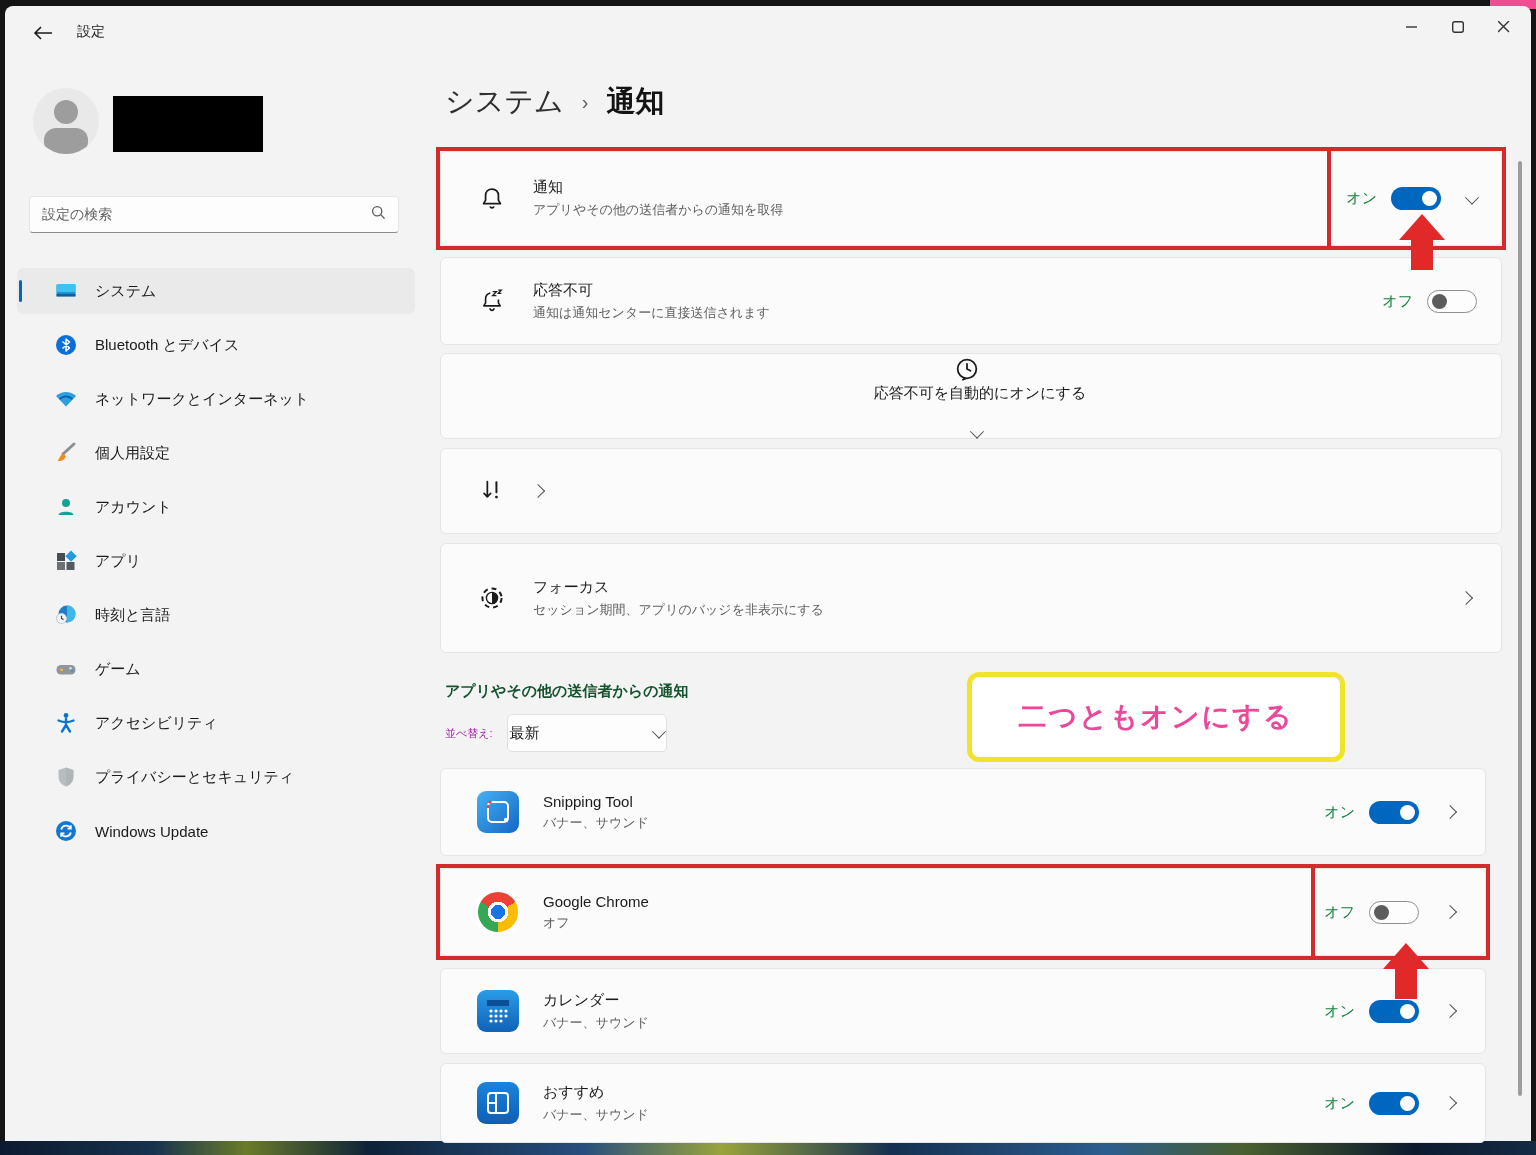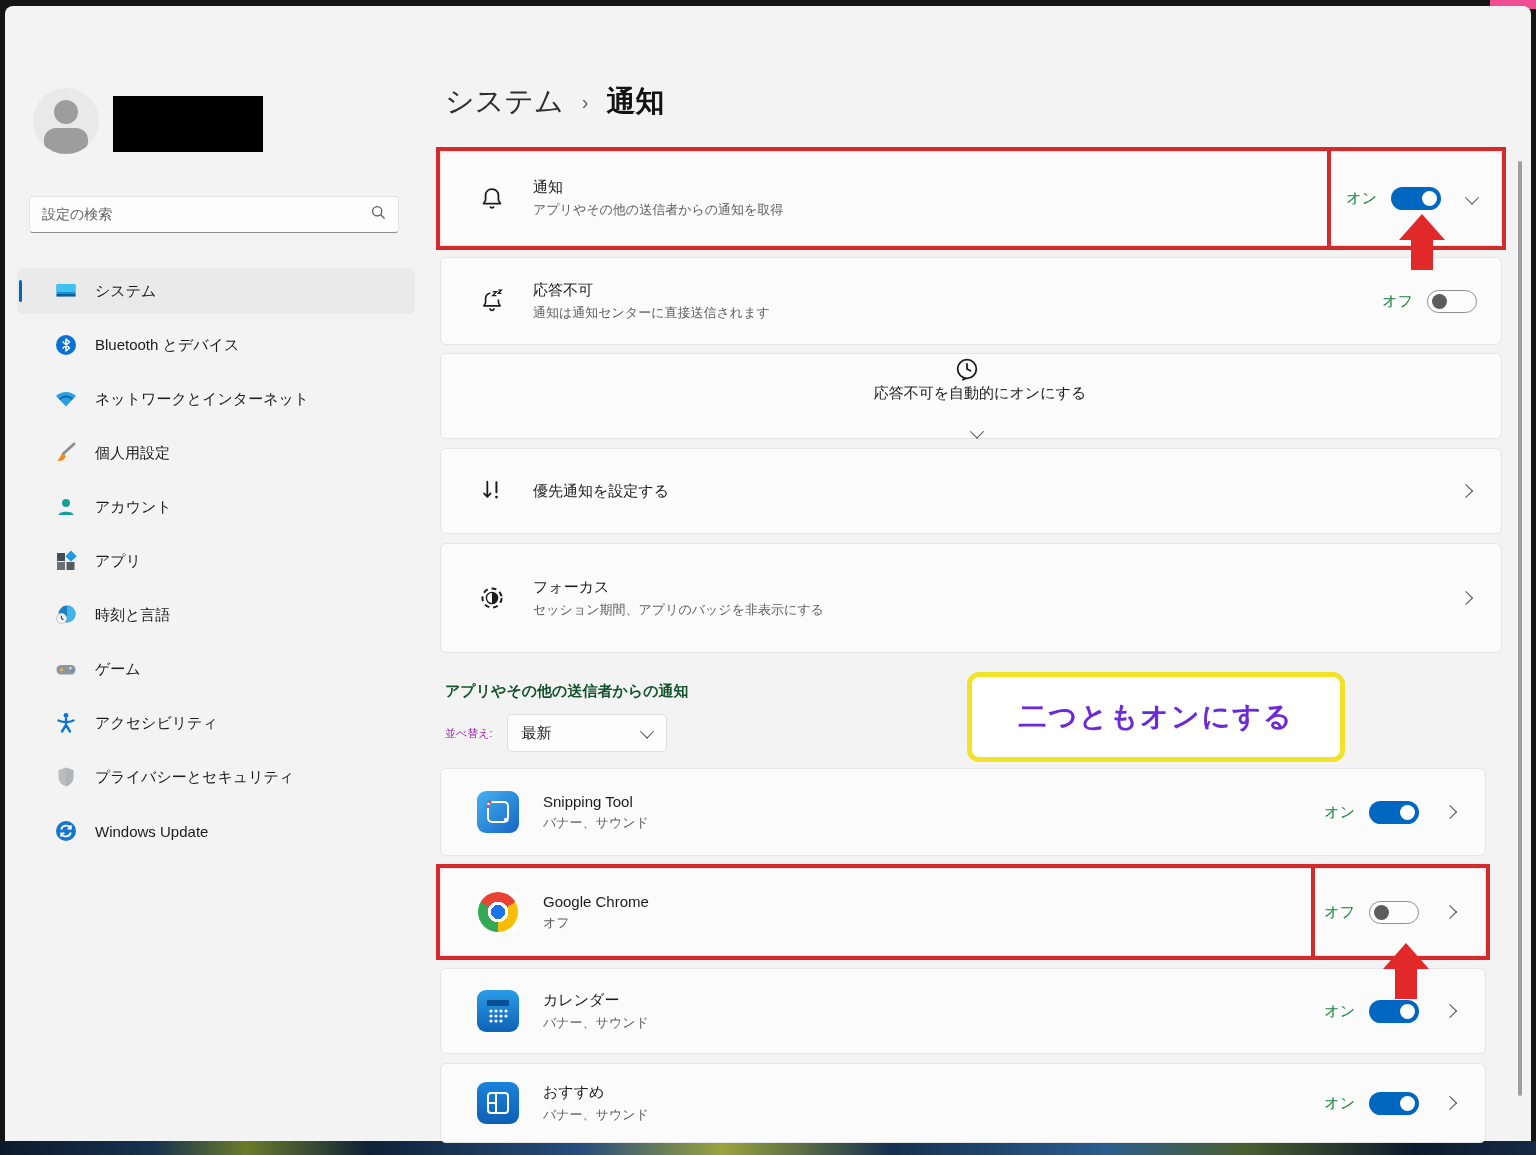--- a/index.html
+++ b/index.html
@@ -72,45 +72,70 @@
   .hl .hldiv{position:absolute;top:-5px;bottom:-5px;right:170px;width:4px;background:#d32b2b;pointer-events:none;z-index:5;}
   .red-arrow{position:absolute;width:46px;height:56px;z-index:6;pointer-events:none;}
   .red-arrow .tri{width:0;height:0;border-left:23px solid transparent;border-right:23px solid transparent;border-bottom:26px solid #e22929;}
   .red-arrow .stem{width:22px;height:30px;background:#e22929;margin:0 auto;}
 
   
   .sec-head{position:absolute;left:5px;top:626px;font-size:15px;font-weight:700;color:#14532d;}
   .sort-row{position:absolute;left:5px;top:658px;display:flex;align-items:center;gap:14px;}
   .sort-label{font-size:11px;color:#a21caf;}
   .dropdown{width:160px;height:38px;background:#fdfdfd;border:1px solid #e0e0e0;border-radius:5px;
-    display:flex;align-items:center;padding:0 14px;box-sizing:border-box;cursor:pointer;gap:36px;}
+    display:flex;align-items:center;padding:0 2px;box-sizing:border-box;cursor:pointer;gap:36px;}
   .dropdown .val{flex:1;font-size:15px;color:#1b1b1b;}
   .apps{position:absolute;left:0;top:712px;width:1046px;}
   .app-ic{width:42px;height:42px;border-radius:9px;margin-right:24px;flex:none;position:relative;overflow:hidden;}
 
   
   .note{position:absolute;left:527px;top:616px;width:368px;height:80px;background:#fff;
     border:5px solid #f0e32a;border-radius:12px;display:flex;align-items:center;justify-content:center;z-index:7;}
-  .note span{font-size:28px;font-weight:700;color:#6d28d9;letter-spacing:2px;}
+  .note span{font-size:28px;font-weight:700;color:#ec4899;letter-spacing:2px;}
 
   .scrollbar{position:absolute;right:9px;top:155px;width:4px;height:935px;border-radius:2px;background:#9d9d9d;}
 
   
   .chrome-ic{border-radius:50%;width:40px;height:40px;margin:1px;
     background:radial-gradient(circle at 50% 50%, #1a73e8 0 7px, #ffffff 7px 10.5px, rgba(0,0,0,0) 10.5px),
     conic-gradient(from -60deg,#ea4335 0deg 120deg,#fbbc05 120deg 240deg,#34a853 240deg 360deg);}
 </style>
 </head>
 <body>
 
 <div class="desktop-bottom"></div>
 <div class="desktop-pink"></div>
 
 <div class="win">
 
+  <div class="titlebar">
+    <div class="back-btn">
+      <svg width="20" height="14" viewBox="0 0 20 14">
+          <path d="M8 1 L2 7 L8 13 M2 7 H19" stroke="#1b1b1b" stroke-width="1.6" fill="none"></path>
+        </svg>
+    </div>
+    <div class="app-title">設定</div>
+    <div class="win-controls">
+      <div class="win-btn">
+          <svg width="12" height="12">
+            <line x1="0" y1="6" x2="11" y2="6" stroke="#333" stroke-width="1.4"></line>
+          </svg>
+        </div>
+      <div class="win-btn">
+          <svg width="12" height="12">
+            <rect x="0.7" y="0.7" width="10.6" height="10.6" rx="2" fill="none" stroke="#333" stroke-width="1.4"></rect>
+          </svg>
+        </div>
+      <div class="win-btn">
+          <svg width="12" height="12">
+            <path d="M0 0 L11 11 M11 0 L0 11" stroke="#333" stroke-width="1.4"></path>
+          </svg>
+        </div>
+    </div>
+  </div>
 
   <div class="sidebar">
     <div class="avatar">
         <div class="head"></div>
         <div class="body"></div>
       </div>
     <div class="redact"></div>
 
     <div class="search-box">
       <span class="ph">設定の検索</span>
@@ -308,23 +333,20 @@
       </div>
 
       <div class="card" style="height:86px;margin-bottom:9px;">
         <span class="ic">
             <svg width="28" height="28" viewBox="0 0 24 24">
               <path d="M8 4 V17 M8 17 L5.2 14 M8 17 L10.8 14" fill="none" stroke="#1b1b1b" stroke-width="1.5" stroke-linecap="round"></path>
               <path d="M15.8 4.5 V13" stroke="#1b1b1b" stroke-width="1.7" stroke-linecap="round"></path>
               <circle cx="15.8" cy="17.2" r="1.2" fill="#1b1b1b"></circle>
             </svg>
           </span>
-        <div class="txt">
-            <div class="t">優先通知を設定する</div>
-          </div>
         <div class="right">
             <span class="chev right"></span>
           </div>
       </div>
 
       <div class="card" style="height:110px;">
         <span class="ic">
             <svg width="28" height="28" viewBox="0 0 24 24">
               <circle cx="12" cy="12" r="8.2" fill="none" stroke="#1b1b1b" stroke-width="1.7" stroke-dasharray="4.2 3.4"></circle>
               <path d="M12 7.2 a4.8 4.8 0 0 1 0 9.6 Z" fill="#1b1b1b"></path>

